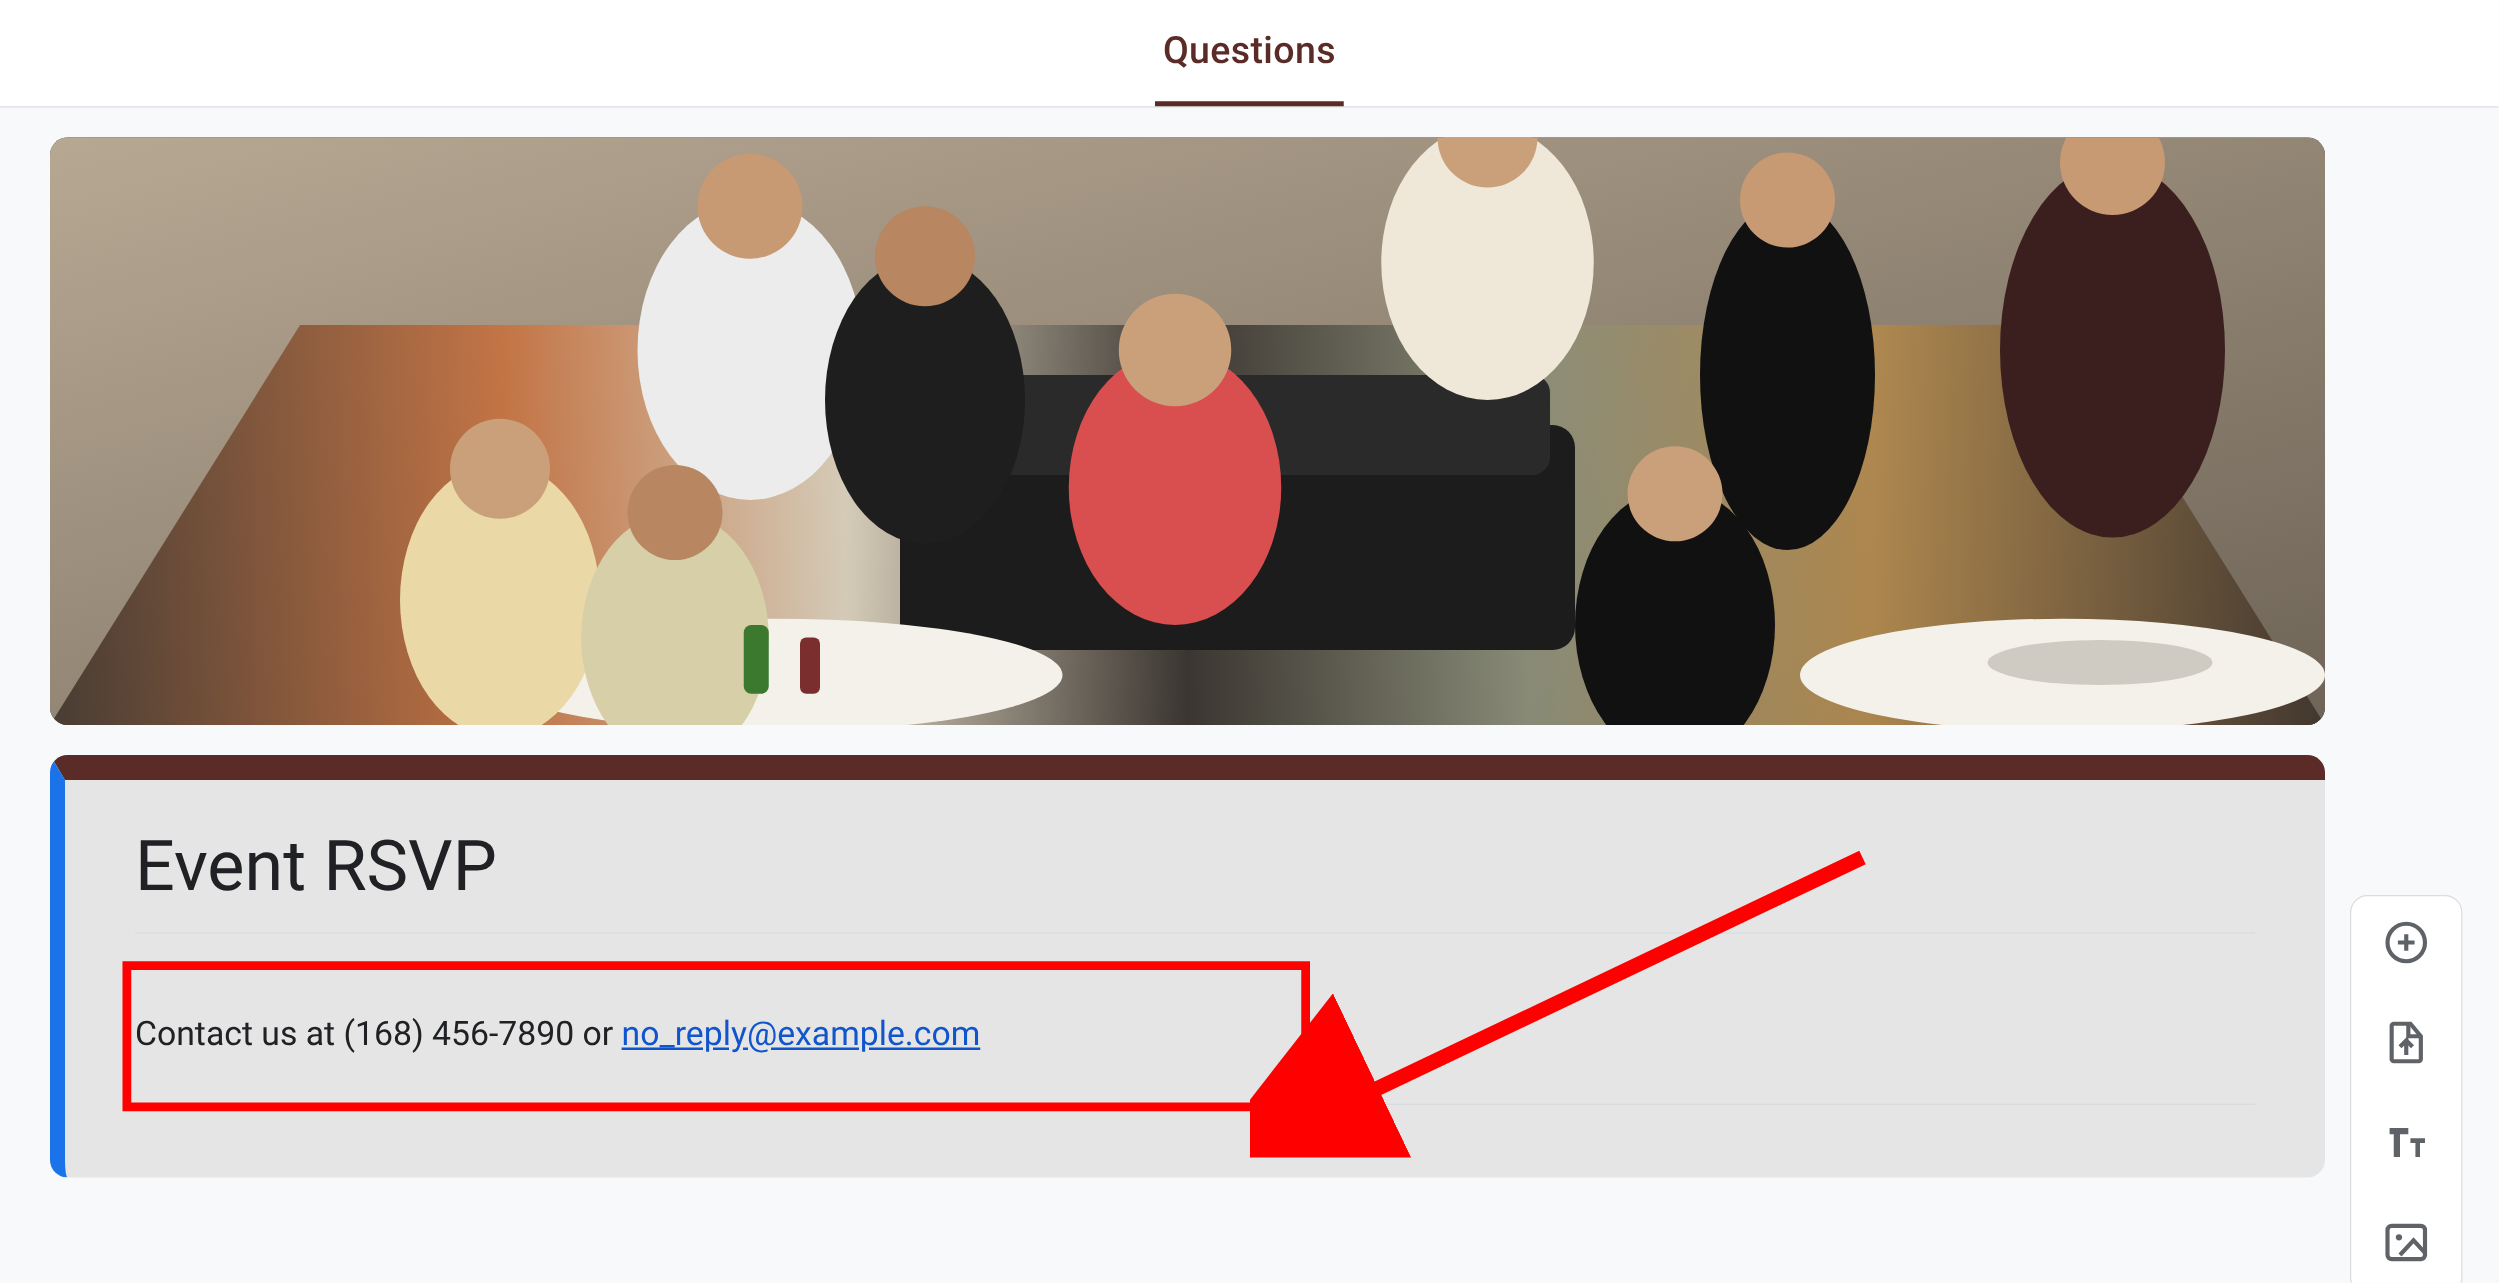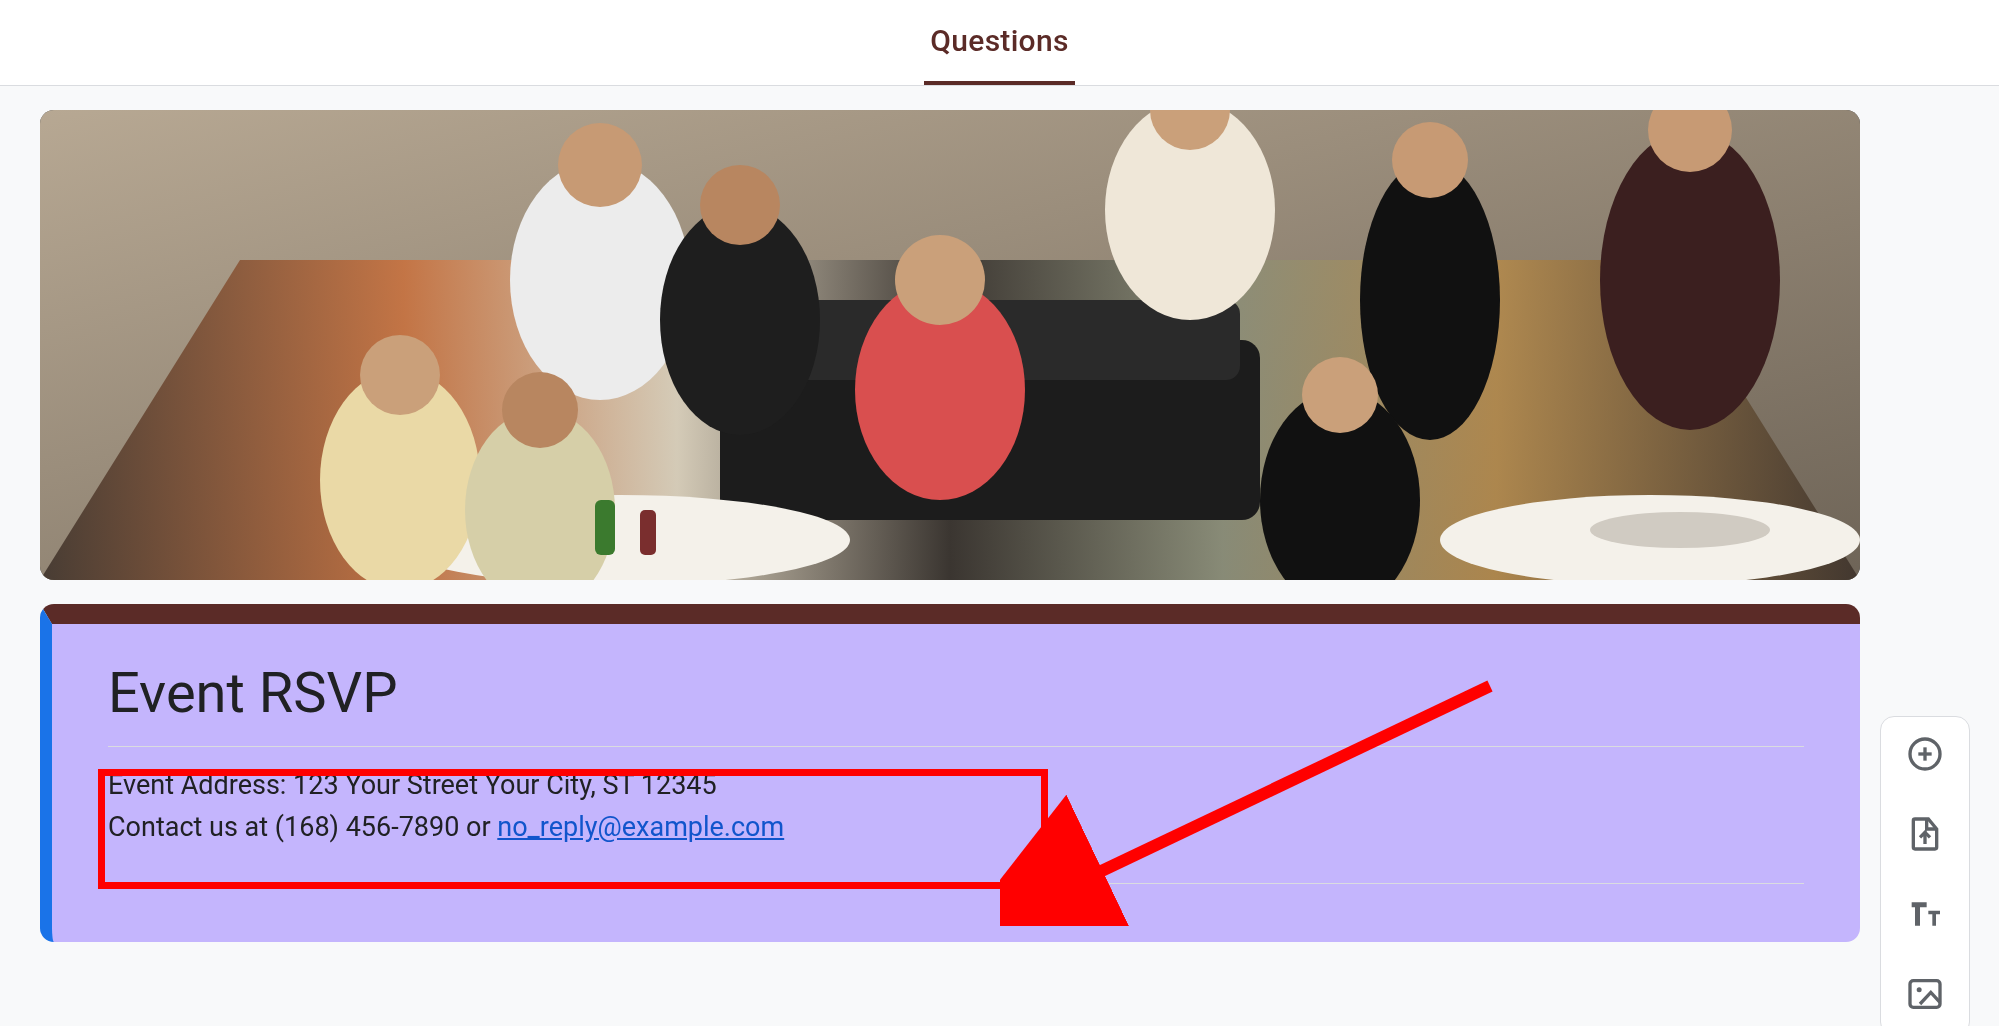--- a/index.html
+++ b/index.html
@@ -57,21 +57,21 @@
     border-radius: 14px;
     overflow: hidden;
     background: #3a3a3a;
     position: relative;
   }
   .header-card svg { width: 100%; height: 100%; display: block; }
 
   
   .title-card {
     width: 100%;
-    background: #c4b5fd;
+    background: #e5e5e5;
     border-radius: 14px;
     border-top: 20px solid #5b2b27;
     border-left: 12px solid #1a73e8;
     padding: 36px 56px 40px 56px;
     position: relative;
   }
   .form-title {
     font-size: 56px;
     font-weight: 400;
     color: #202124;
@@ -208,21 +208,21 @@
         <rect x="600" y="400" width="16" height="45" rx="5" fill="#7a2e2e"></rect>
         <ellipse cx="1640" cy="420" rx="90" ry="18" fill="#d0cbc2"></ellipse>
       </svg>
     </div>
 
     <div class="title-card">
       <div class="form-title">Event RSVP</div>
       <div class="divider"></div>
 
       <div class="desc">
-        <span>Event Address: 123 Your Street Your City, ST 12345</span><br>
+        <br>
         <span>Contact us at (168) 456-7890 or </span><a href="#">no_reply@example.com</a>
       </div>
 
       <div class="divider" style="margin-top:34px;"></div>
 
       <div class="annot-box" style="left:46px; top:145px; width:950px; height:120px;"></div>
     </div>
 
   </div>
 

